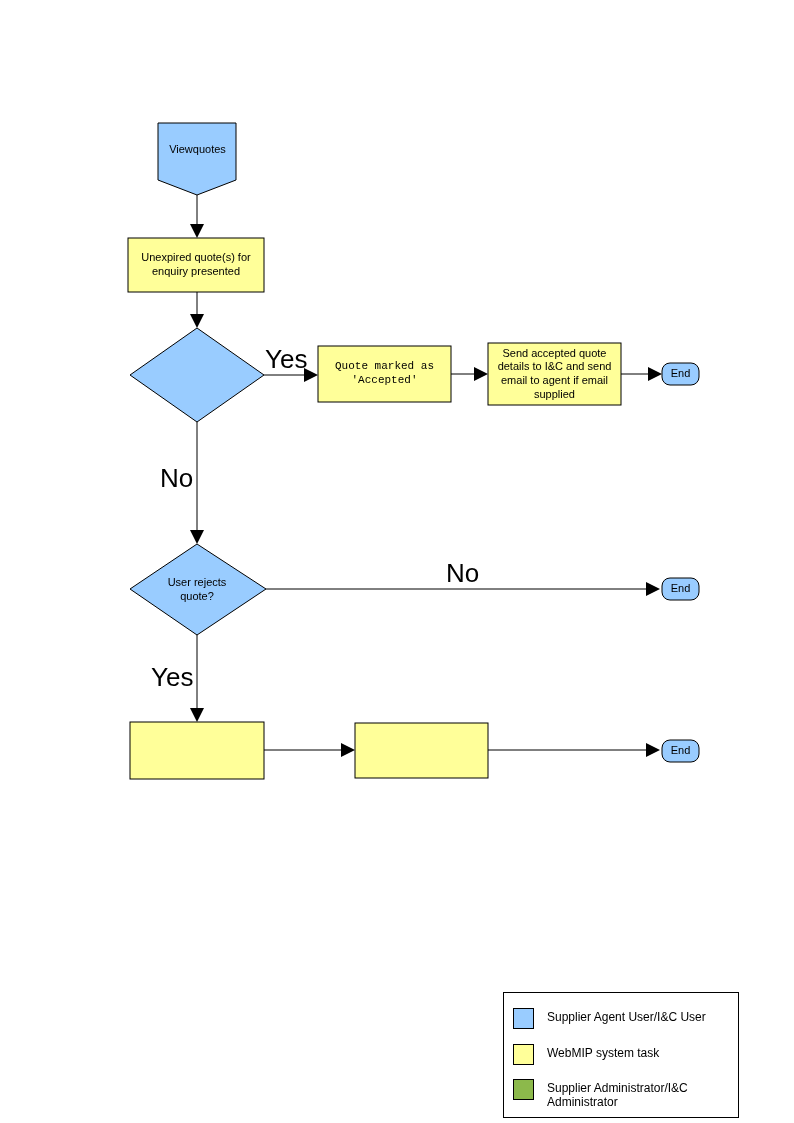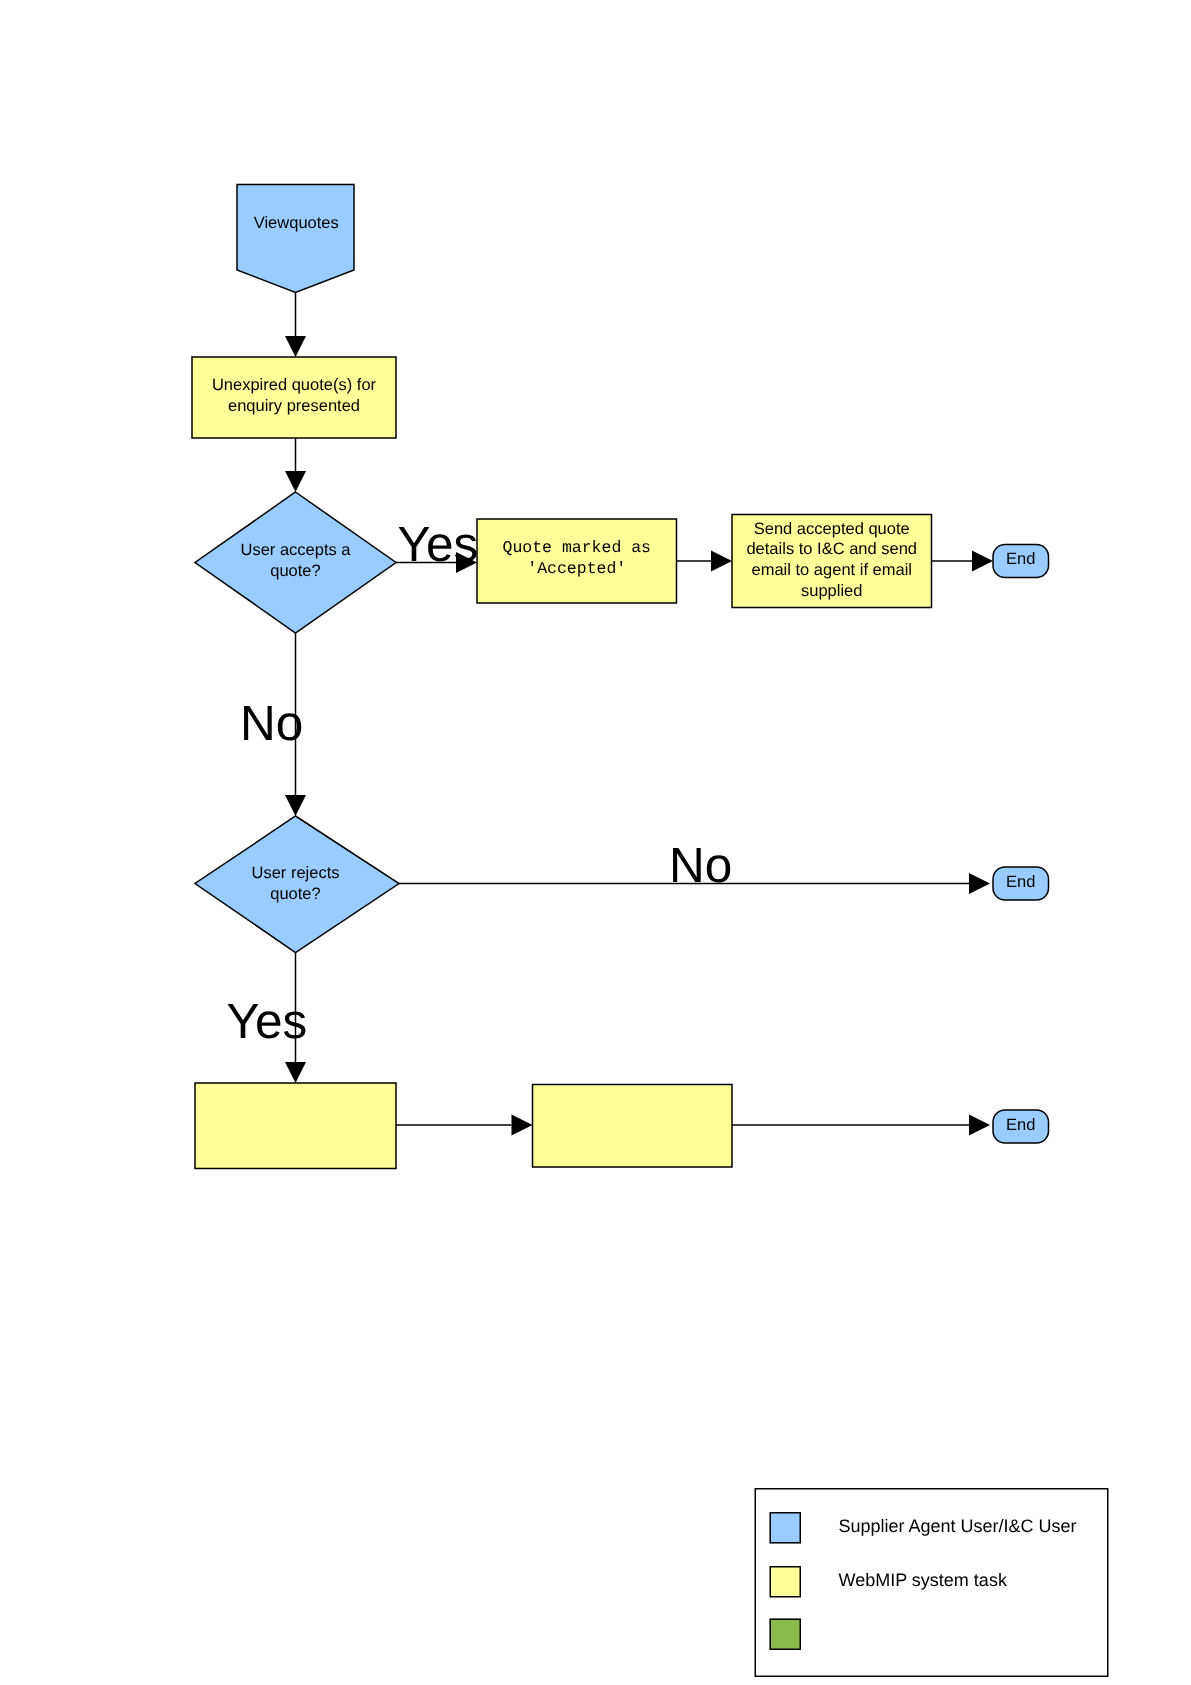--- a/index.html
+++ b/index.html
@@ -13,30 +13,30 @@
   }
   svg{position:absolute;left:0;top:0;}
   .node-text{
     position:absolute;
     display:flex;align-items:center;justify-content:center;
     text-align:center;
     font-size:11px;line-height:1.25;color:#000;
   }
   .edge-label{
     position:absolute;
-    font-size:33px;line-height:1;color:#000;
+    font-size:26px;line-height:1;color:#000;
     white-space:nowrap;
   }
   #legend{
     position:absolute;left:503px;top:952px;
     width:236px;height:126px;
     border:1px solid #000;background:#fff;
     box-sizing:border-box;
   }
-  .legend-row{position:absolute;left:9px;display:flex;align-items:flex-start;gap:12px;}
+  .legend-row{position:absolute;left:9px;display:flex;align-items:flex-start;}
   .legend-swatch{
     width:21px;height:21px;border:1px solid #000;
     flex:0 0 auto;box-sizing:border-box;
   }
   .legend-label{
     margin-left:13px;width:182px;
     font-size:12px;line-height:1.18;color:#000;
     padding-top:2px;
   }
   .swatch-user{background:#99CCFF;}
@@ -84,21 +84,20 @@
     <rect x="662" y="323" width="37" height="22" rx="8" ry="8" fill="#99CCFF" stroke="#000000" stroke-width="1"></rect>
     <polygon points="197,504 266,549 197,595 130,549" fill="#99CCFF" stroke="#000000" stroke-width="1"></polygon>
     <rect x="662" y="538" width="37" height="22" rx="8" ry="8" fill="#99CCFF" stroke="#000000" stroke-width="1"></rect>
     <rect x="130" y="682" width="134" height="57" fill="#FFFF99" stroke="#000000" stroke-width="1"></rect>
     <rect x="355" y="683" width="133" height="55" fill="#FFFF99" stroke="#000000" stroke-width="1"></rect>
     <rect x="662" y="700" width="37" height="22" rx="8" ry="8" fill="#99CCFF" stroke="#000000" stroke-width="1"></rect>
   </svg>
 
   <div class="node-text" style="left:158px;top:85px;width:79px;height:50px;">Viewquotes</div>
   <div class="node-text" style="left:132px;top:198px;width:128px;height:54px;">Unexpired quote(s) for enquiry presented</div>
-  <div class="node-text" style="left:147px;top:288px;width:100px;height:94px;">User accepts a quote?</div>
   <div class="node-text" style="left:324px;top:306px;width:121px;height:56px;font-family:Liberation Mono, monospace;">Quote  marked as 'Accepted'</div>
   <div class="node-text" style="left:492px;top:303px;width:125px;height:62px;">Send accepted quote details to I&amp;C and send email to agent if email supplied</div>
   <div class="node-text" style="left:662px;top:322px;width:37px;height:23px;">End</div>
   <div class="node-text" style="left:152px;top:504px;width:90px;height:91px;">User rejects quote?</div>
   <div class="node-text" style="left:662px;top:537px;width:37px;height:23px;">End</div>
   <div class="node-text" style="left:662px;top:699px;width:37px;height:23px;">End</div>
 
   <div class="edge-label" style="left:265px;top:306px;">Yes</div>
   <div class="edge-label" style="left:160px;top:425px;">No</div>
   <div class="edge-label" style="left:446px;top:520px;">No</div>
@@ -108,16 +107,17 @@
     <div class="legend-row" style="top:15px;">
       <div class="legend-swatch swatch-user"></div>
       <div class="legend-label">Supplier Agent User/I&amp;C User</div>
     </div>
     <div class="legend-row" style="top:51px;">
       <div class="legend-swatch swatch-system"></div>
       <div class="legend-label">WebMIP system task</div>
     </div>
     <div class="legend-row" style="top:86px;">
       <div class="legend-swatch swatch-admin"></div>
+      <div class="legend-label">Supplier Administrator/I&amp;C Administrator</div>
     </div>
   </div>
 
 </div>
 
 </body></html>

